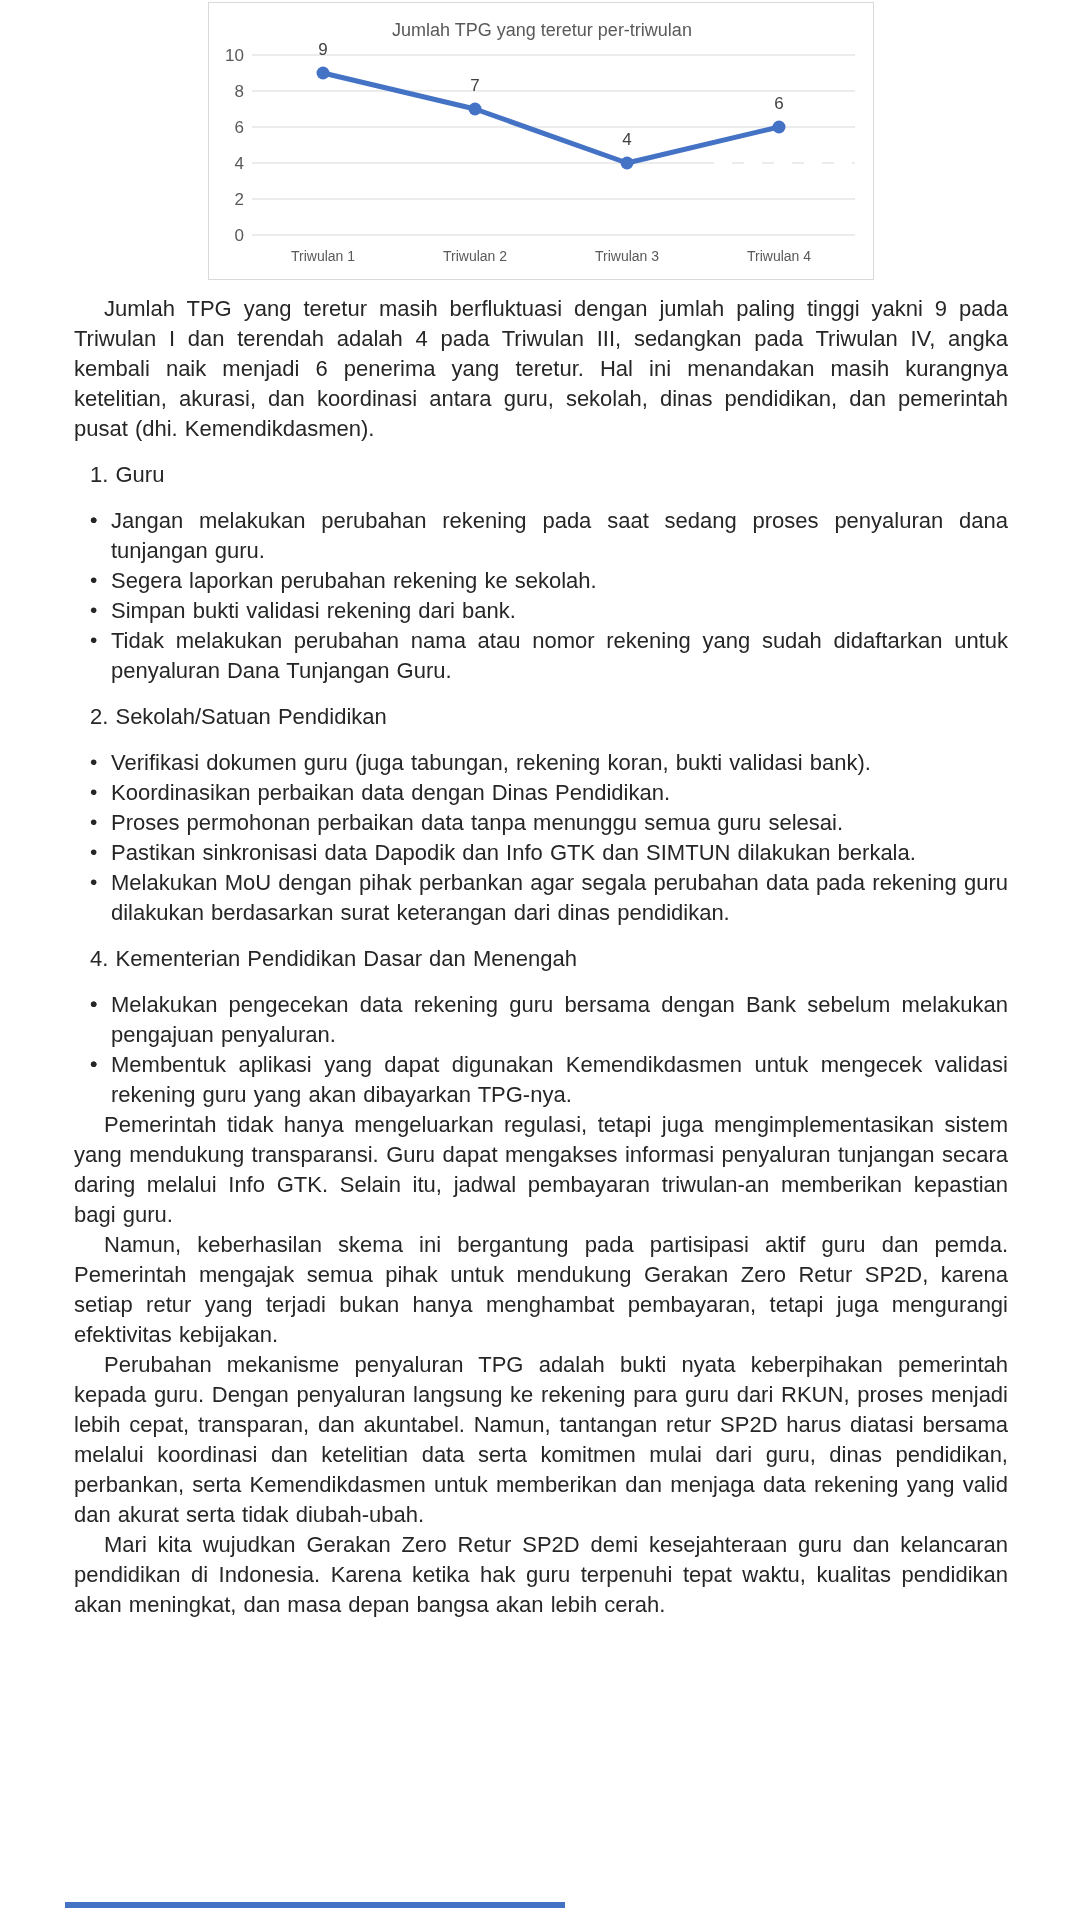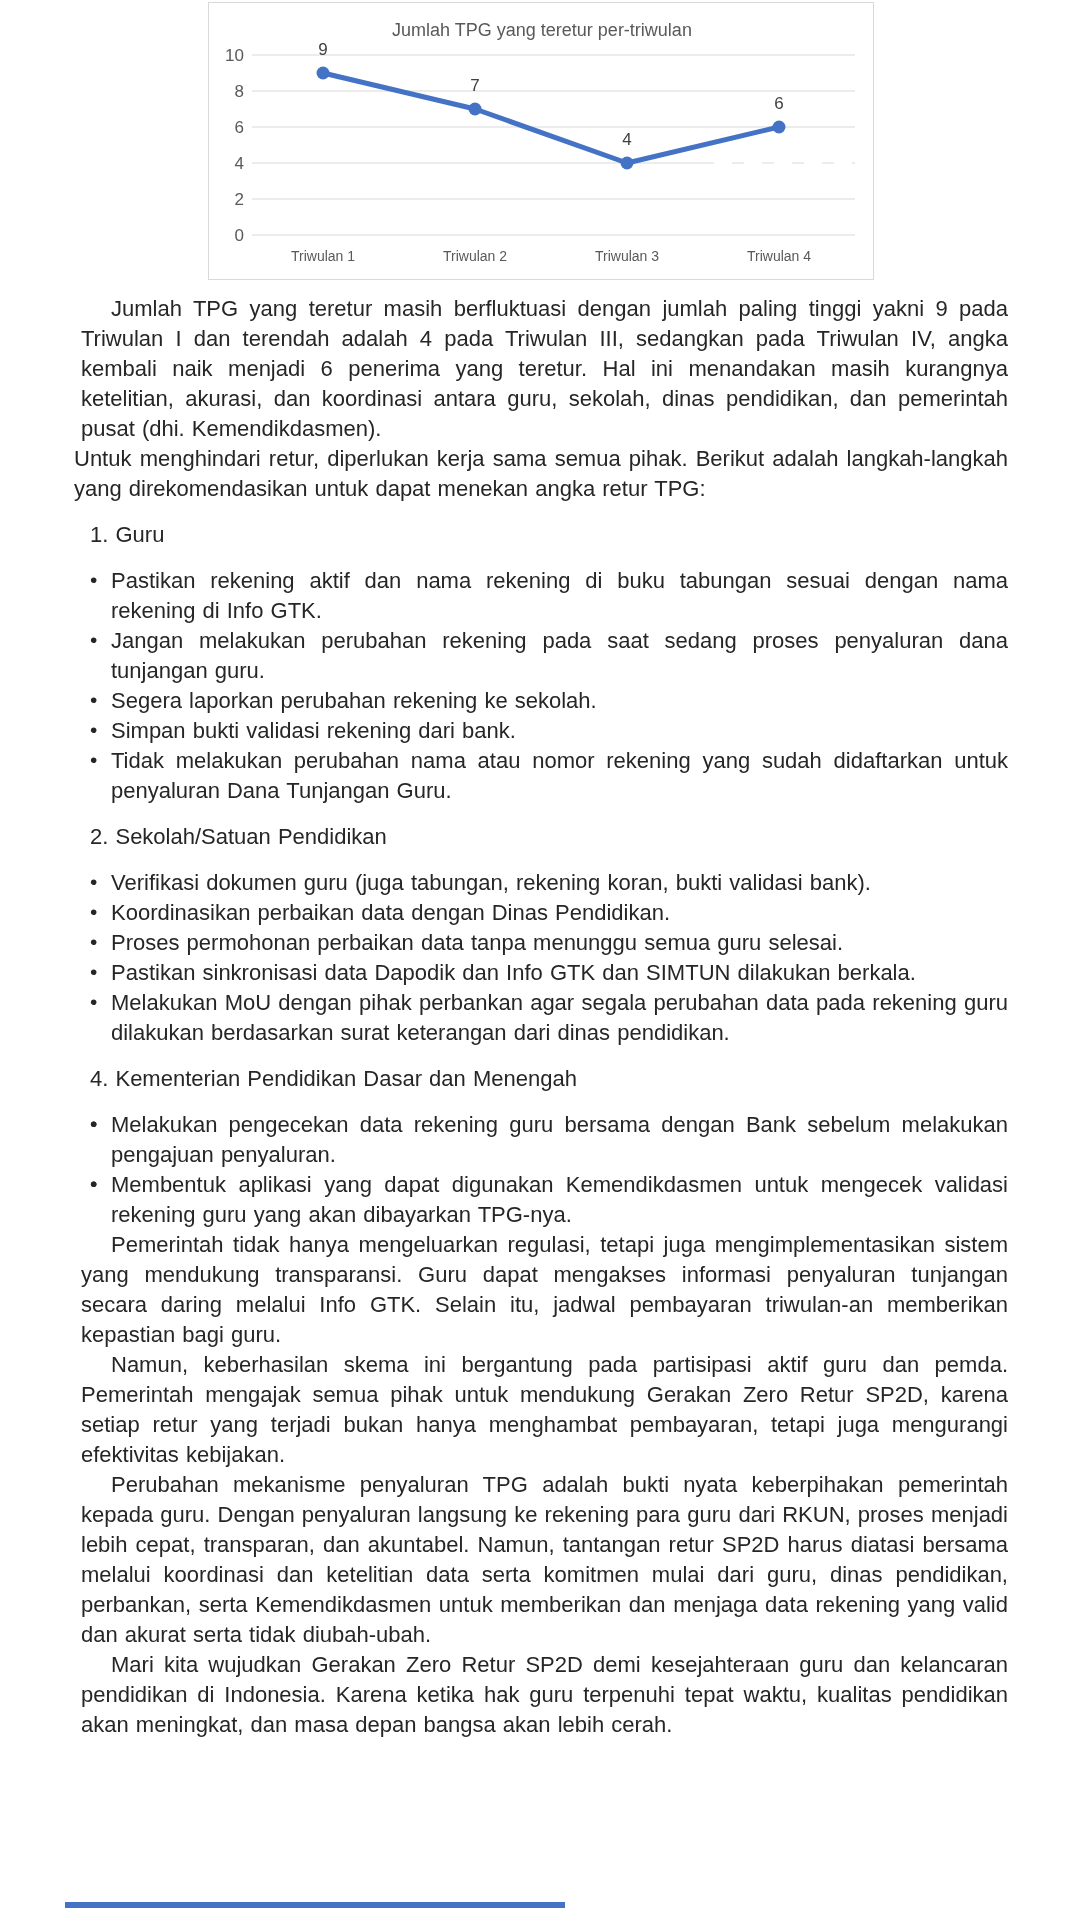--- a/index.html
+++ b/index.html
@@ -11,21 +11,21 @@
   #chart-box{
     position:absolute;left:208px;top:2px;width:664px;height:276px;
     border:1px solid #d9d9d9;background:#ffffff;
   }
   #chart-svg{display:block;}
   #doc{
     position:absolute;left:74px;top:294px;width:934px;
     color:#262626;font-size:22px;line-height:30px;word-spacing:1px;
   }
   .para{margin:0;text-align:justify;}
-  .indent{text-indent:30px;margin-left:7px;}
+  .indent{text-indent:30px;}
   .heading{margin:16px;text-align:left;}
   .bullet{position:relative;padding-left:37px;margin:0;text-align:justify;}
   .bullet > .bullet-dot{position:absolute;left:16px;top:-1px;font-size:21px;}
   #bottom-bar{
     position:absolute;left:65px;top:1902px;width:500px;height:6px;
   }
 </style>
 </head>
 <body>
 
@@ -56,24 +56,23 @@
       <text x="266" y="88" text-anchor="middle" font-size="17" fill="#404040" font-family="Liberation Sans, sans-serif">7</text>
       <circle cx="418" cy="160" r="6.5" fill="#4472C4"></circle>
       <text x="418" y="142" text-anchor="middle" font-size="17" fill="#404040" font-family="Liberation Sans, sans-serif">4</text>
       <circle cx="570" cy="124" r="6.5" fill="#4472C4"></circle>
       <text x="570" y="106" text-anchor="middle" font-size="17" fill="#404040" font-family="Liberation Sans, sans-serif">6</text>
     </svg>
 </div>
 
 <div id="doc">
   <p class="para indent">Jumlah TPG yang teretur masih berfluktuasi dengan jumlah paling tinggi yakni 9 pada Triwulan I dan terendah adalah 4 pada Triwulan III, sedangkan pada Triwulan IV, angka kembali naik menjadi 6 penerima yang teretur. Hal ini menandakan masih kurangnya ketelitian, akurasi, dan koordinasi antara guru, sekolah, dinas pendidikan, dan pemerintah pusat (dhi. Kemendikdasmen).</p>
-  <p class="para">Untuk menghindari retur, diperlukan kerja sama semua pihak. Berikut adalah langkah-langkah yang direkomendasikan untuk dapat menekan angka retur TPG:</p>
   <div id="sections">
       <p class="para heading">1. Guru</p>
-      <p class="bullet"><span class="bullet-dot">•</span><span>Pastikan rekening aktif dan nama rekening di buku tabungan sesuai dengan nama rekening di Info GTK.</span></p>
+      <p class="bullet"><span class="bullet-dot">•</span></p>
       <p class="bullet"><span class="bullet-dot">•</span><span>Jangan melakukan perubahan rekening pada saat sedang proses penyaluran dana tunjangan guru.</span></p>
       <p class="bullet"><span class="bullet-dot">•</span><span>Segera laporkan perubahan rekening ke sekolah.</span></p>
       <p class="bullet"><span class="bullet-dot">•</span><span>Simpan bukti validasi rekening dari bank.</span></p>
       <p class="bullet"><span class="bullet-dot">•</span><span>Tidak melakukan perubahan nama atau nomor rekening yang sudah didaftarkan untuk penyaluran Dana Tunjangan Guru.</span></p>
       <p class="para heading">2. Sekolah/Satuan Pendidikan</p>
       <p class="bullet"><span class="bullet-dot">•</span><span>Verifikasi dokumen guru (juga tabungan, rekening koran, bukti validasi bank).</span></p>
       <p class="bullet"><span class="bullet-dot">•</span><span>Koordinasikan perbaikan data dengan Dinas Pendidikan.</span></p>
       <p class="bullet"><span class="bullet-dot">•</span><span>Proses permohonan perbaikan data tanpa menunggu semua guru selesai.</span></p>
       <p class="bullet"><span class="bullet-dot">•</span><span>Pastikan sinkronisasi data Dapodik dan Info GTK dan SIMTUN dilakukan berkala.</span></p>
       <p class="bullet"><span class="bullet-dot">•</span><span>Melakukan MoU dengan pihak perbankan agar segala perubahan data pada rekening guru dilakukan berdasarkan surat keterangan dari dinas pendidikan.</span></p>

